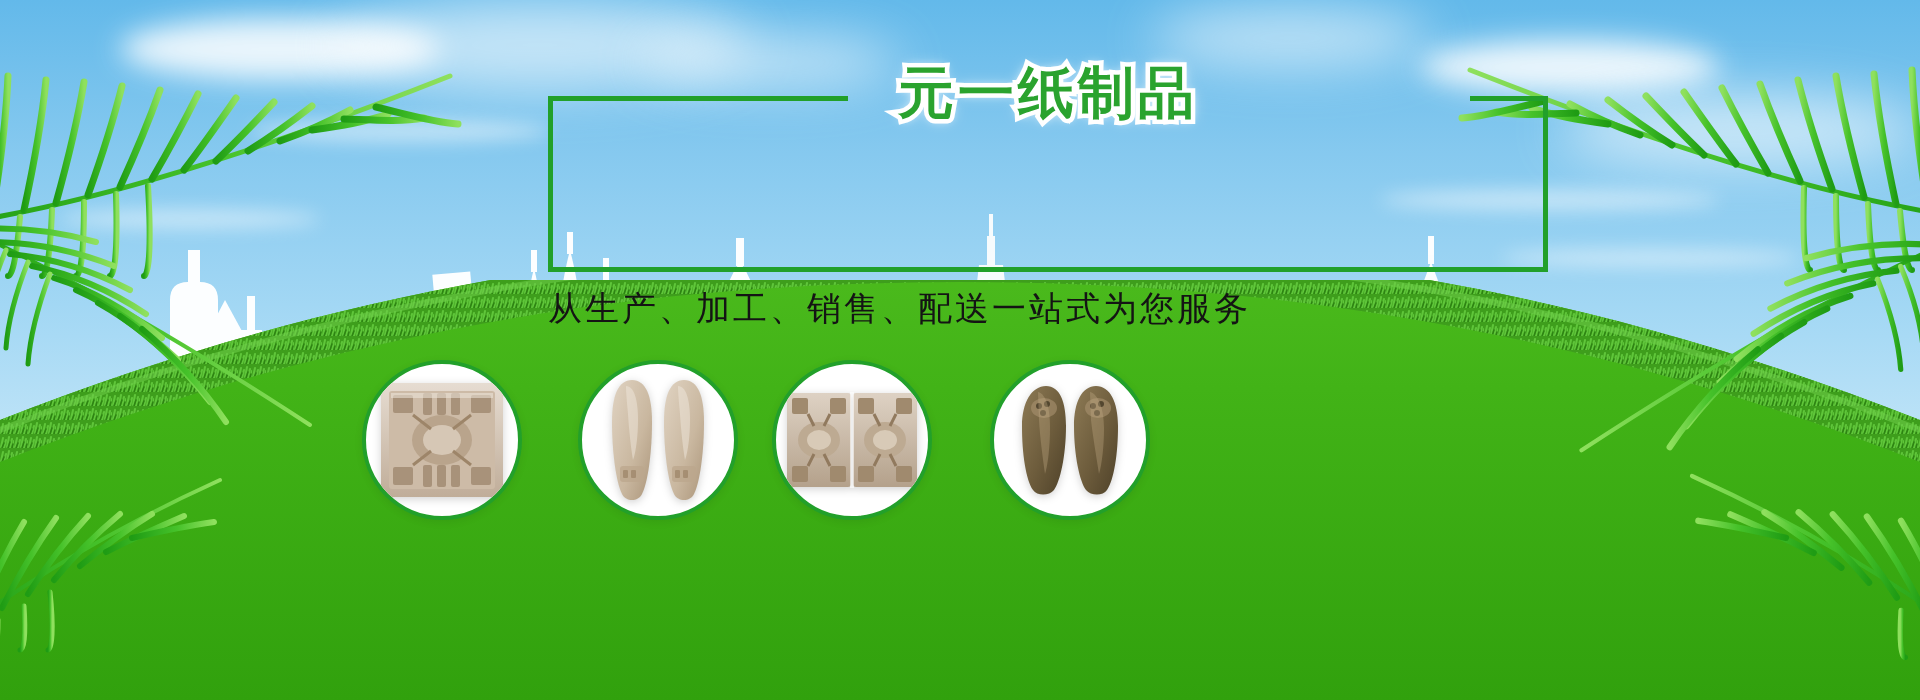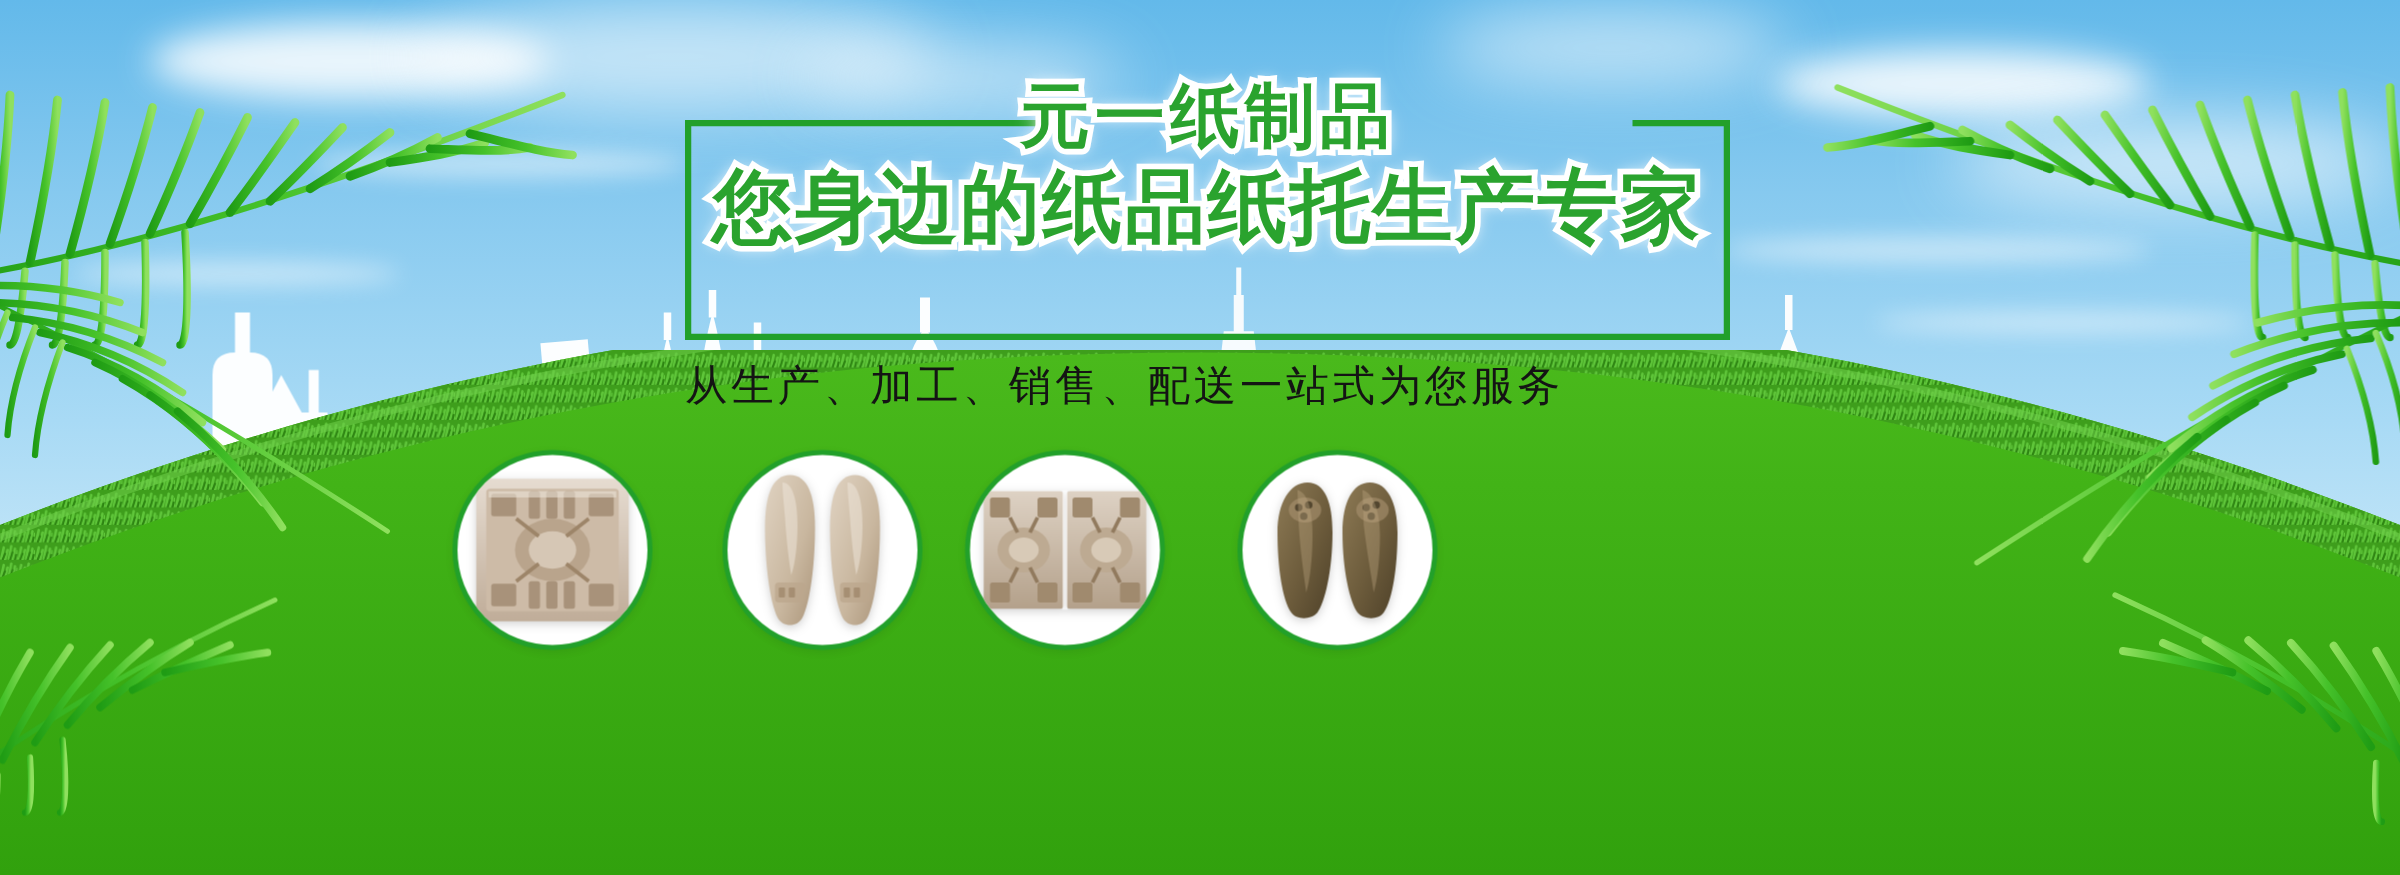--- a/index.html
+++ b/index.html
@@ -27,21 +27,21 @@
   .hill svg{ display:block; width:1920px; height:420px; }
 
   
   .palm{ position:absolute; }
   .palm svg{ display:block; overflow:visible; }
 
   
   .text-block{
     position:absolute;
     left:548px; top:96px;
-    width:836px; height:176px;
+    width:1000px; height:176px;
   }
   .frame{
     position:absolute; inset:0;
     border:5px solid #22a02a;
     border-top:none;
   }
   .frame-top-left{
     position:absolute; left:0; top:0; width:300px; height:5px; background:#22a02a;
   }
   .frame-top-right{
@@ -399,21 +399,20 @@
         </g>
       </g>
     </svg>
   </div>
 
   <div class="text-block">
     <div class="frame"></div>
     <div class="frame-top-left"></div>
     <div class="frame-top-right"></div>
     <div class="headline1">元一纸制品</div>
-    <div class="headline2">您身边的纸品纸托生产专家</div>
   </div>
 
   <div class="subtitle">从生产、加工、销售、配送一站式为您服务</div>
 
   <div class="circle" style="left:362px;top:360px;">
     <svg class="photo pulp" width="126" height="118" viewBox="0 0 126 118">
       <defs>
         <linearGradient id="pulpA" x1="0" y1="0" x2="0" y2="1">
           <stop offset="0%" stop-color="#e6dcd1"></stop>
           <stop offset="100%" stop-color="#c0ad99"></stop>

